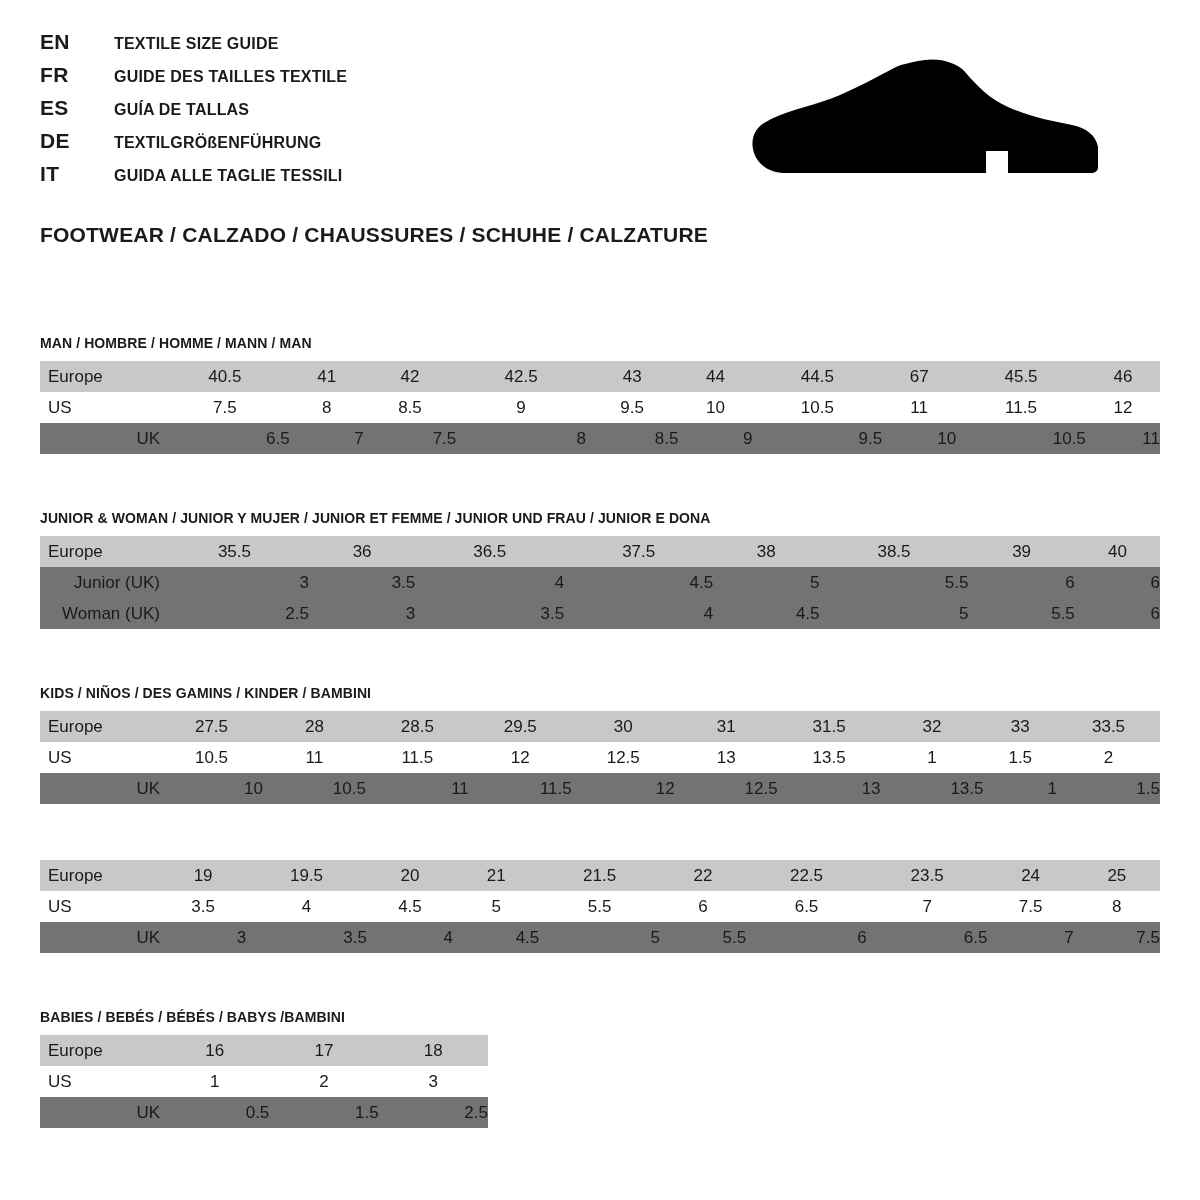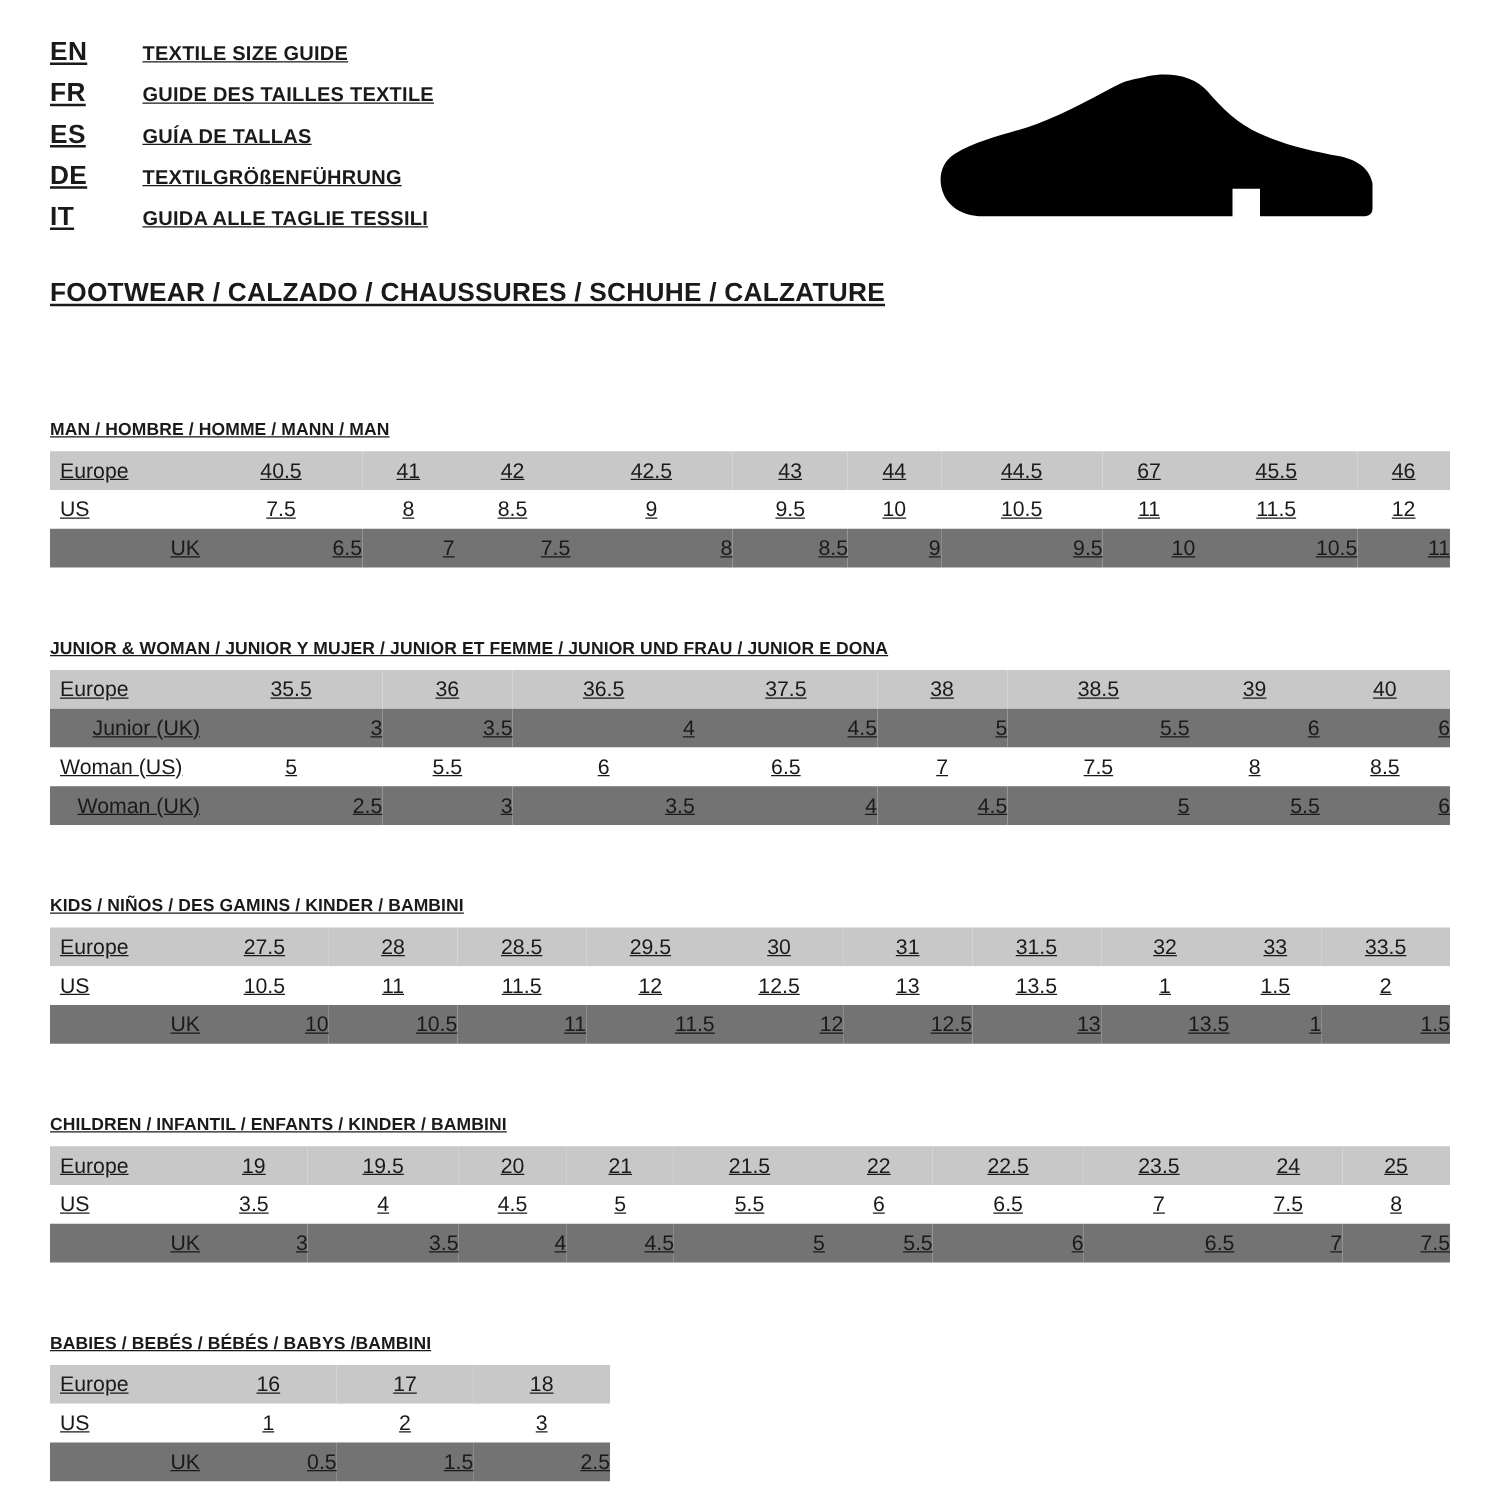--- a/index.html
+++ b/index.html
@@ -14,21 +14,20 @@
     color: #1a1a1a;
     position: relative;
     overflow: hidden;
   }
   .page {
     position: relative;
     width: 1200px;
     height: 916px;
     box-sizing: border-box;
     padding: 30px 40px 0 40px;
-    text-decoration: underline;
   }
 
   
   .header {
     display: flex;
     justify-content: space-between;
     align-items: flex-start;
   }
   .lang-list {
     display: block;
@@ -216,32 +215,20 @@
         <td></td>
         <td>3</td>
         <td>3.5</td>
         <td>4</td>
         <td>4.5</td>
         <td>5</td>
         <td>5.5</td>
         <td>6</td>
         <td>6</td>
       </tr>
-      <tr class="alt-light">
-        <td class="label">Woman (US)</td>
-        <td></td>
-        <td>5</td>
-        <td>5.5</td>
-        <td>6</td>
-        <td>6.5</td>
-        <td>7</td>
-        <td>7.5</td>
-        <td>8</td>
-        <td>8.5</td>
-      </tr>
       <tr class="alt-gray">
         <td class="label">Woman (UK)</td>
         <td></td>
         <td>2.5</td>
         <td>3</td>
         <td>3.5</td>
         <td>4</td>
         <td>4.5</td>
         <td>5</td>
         <td>5.5</td>
@@ -292,21 +279,20 @@
         <td>13</td>
         <td>13.5</td>
         <td>1</td>
         <td>1.5</td>
       </tr>
     </tbody>
       </table>
   </div>
 
   <div class="section">
-    <div class="section-title">CHILDREN / INFANTIL / ENFANTS / KINDER / BAMBINI</div>
     <table class="sz-wide">
       <tbody>
           <tr class="head">
         <td class="label">Europe</td>
         <td>19</td>
         <td>19.5</td>
         <td>20</td>
         <td>21</td>
         <td>21.5</td>
         <td>22</td>

